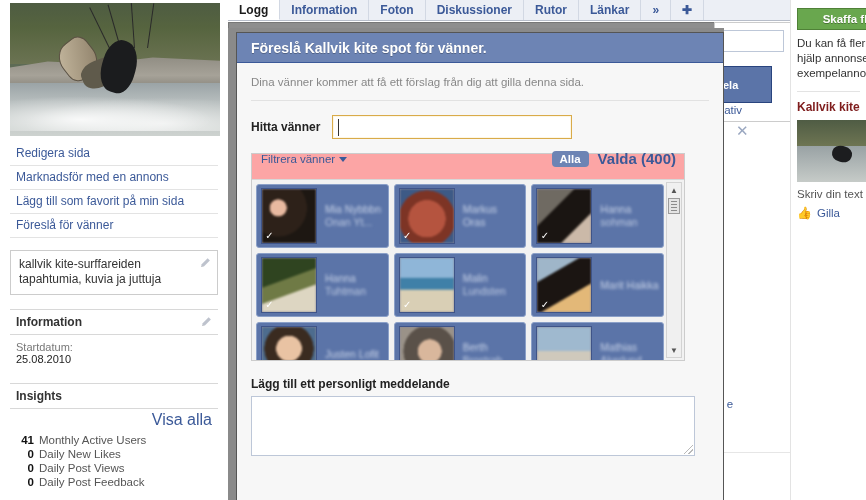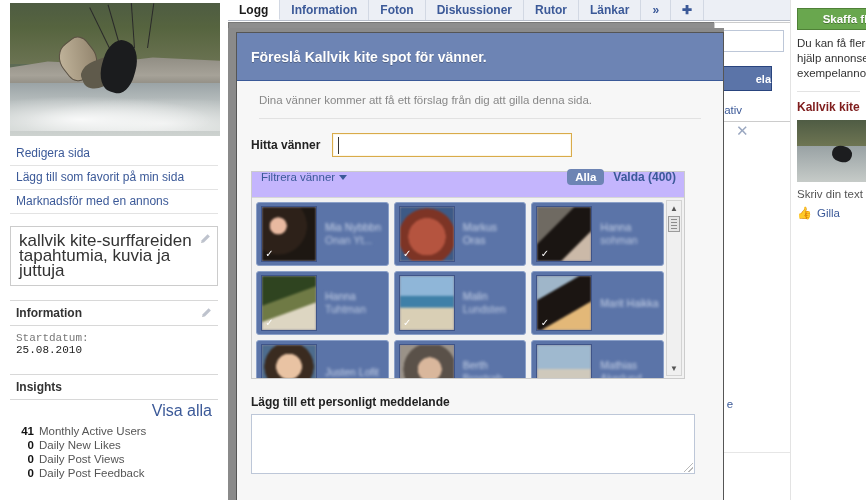--- a/index.html
+++ b/index.html
@@ -76,37 +76,37 @@
     font-size:12px;
   }
   .link-list .li:last-child { border-bottom:1px solid #e3e3e3; }
   .link-list a { color:#3b5998; text-decoration:none; }
 
   .desc-box {
     margin:12px 10px 0 10px;
     border:1px solid #ccc; background:#fff;
     padding:6px 22px 7px 8px;
     position:relative;
-    line-height:15px; font-size:17px; color:#333;
+    line-height:15px; font-size:12px; color:#333;
   }
   .pencil {
     position:absolute; right:6px; top:6px; width:12px; height:12px; opacity:.55;
   }
 
   .sec {
     margin:14px 10px 0 10px;
     border-top:1px solid #d8d8d8;
   }
   .sec-head {
     position:relative;
     border-bottom:1px solid #d8d8d8;
     padding:5px 22px 5px 6px;
     font-weight:bold; font-size:12px; color:#333;
   }
-  .sec-body { padding:6px 6px 4px 6px;font-family:Liberation Mono, monospace; }
+  .sec-body { padding:6px 6px 4px 6px; }
   .muted { color:#777; }
   .sec-body .val { color:#222; }
 
   .visa-alla { text-align:right; padding:2px 6px 4px 0; }
   .visa-alla a { color:#3b5998; text-decoration:none; font-size:16px; }
 
   .insights-row { padding:1px 6px; color:#555; font-size:11.5px; }
   .insights-row b { display:inline-block; min-width:18px; text-align:right; color:#111; margin-right:5px; }
 
   
@@ -133,24 +133,24 @@
   }
   .behind-panel {
     position:absolute; left:486px; top:22px; width:80px; height:100px;
     border:1px solid #ccc; background:#fff;
   }
   .behind-input {
     position:absolute; left:494px; top:30px; width:62px; height:22px;
     border:1px solid #bdc7d8; background:#fff;
   }
   .behind-btn {
-    position:absolute; left:494px; top:66px; width:50px; height:25px;
+    position:absolute; left:494px; top:66px; width:50px; height:37px;
     background:#5b74a8; border:1px solid #29447e;
     color:#fff; font-weight:bold; font-size:11px;
-    display:flex; align-items:center; justify-content:flex-end;
+    display:flex; align-items:center; justify-content:flex-start;
   }
   .behind-text-1 {
     position:absolute; left:486px; top:104px; font-size:11.5px; color:#3b5998;
   }
   .behind-x {
     position:absolute; left:508px; top:122px; font-size:15px; color:#9aa7c0;
   }
   .behind-text-2 {
     position:absolute; left:486px; top:396px; font-size:11.5px; color:#3b5998; line-height:16px;
   }
@@ -162,27 +162,27 @@
   .modal-shadow {
     position:absolute; left:228px; top:28px; width:496px; height:472px;
     background:#8a8a8a;
   }
   .modal {
     position:absolute; left:236px; top:32px; width:488px; height:468px;
     background:#f7f7f7; border:1px solid #555;
     border-bottom:none;
   }
   .modal-header {
-    height:48px; background:#6d84b4; border-bottom:1px solid #3b5998;
+    height:30px; background:#6d84b4; border-bottom:1px solid #3b5998;
     display:flex; align-items:center;
     padding:0 14px;
     color:#ffffff; font-weight:bold; font-size:14px;
     text-shadow: 0 1px 0 rgba(0,0,0,.25);
   }
-  .modal-body { padding:0 22px; }
+  .modal-body { padding:0 14px; }
   .modal-sub {
     color:#888; font-size:11.5px;
     padding:13px 0 12px 0;
     border-bottom:1px solid #e2e2e2;
   }
   .find-row {
     display:flex; align-items:center; gap:12px;
     padding:14px 0 14px 14px;
   }
   .find-label { font-weight:bold; font-size:12px; color:#222; }
@@ -198,34 +198,34 @@
 
   .picker {
     margin:0 0 0 14px;
     width:434px;
     border:1px solid #ccc; background:#fff;
   }
   .picker-head {
     height:26px; display:flex; align-items:center; justify-content:space-between;
     padding:0 8px 16px 9px;
     border-bottom:1px solid #d7d7d7;
-    background:#c4b5fd;
+    background:#fca5a5;
   }
   .filter-link { color:#3b5998; font-size:11.5px; }
   .caret-down {
     display:inline-block; width:0; height:0; margin-left:4px;
     border-left:4px solid transparent; border-right:4px solid transparent;
     border-top:5px solid #3b5998; vertical-align:middle;
   }
   .seg { display:flex; align-items:center; gap:9px; }
   .seg .pill {
     background:#6d84b4; color:#fff; font-weight:bold; font-size:11.5px;
     border-radius:4px; padding:2px 8px;
   }
-  .seg .sel { color:#3b5998; font-weight:bold; font-size:12px; }
+  .seg .sel { color:#3b5998; font-weight:bold; font-size:15px; }
 
   .picker-body {
     position:relative;
     height:180px; overflow:hidden;
     background:#f2f2f2;
     padding:4px 4px 0 4px;
   }
   .tile-grid {
     display:grid;
     grid-template-columns: repeat(3, 1fr);
@@ -356,24 +356,27 @@
       <div class="photo-rider-legs"></div>
       <div class="photo-rider"></div>
       <div class="photo-spray"></div>
     </div>
 
     <div class="link-list">
       <div class="li">
         <a>Redigera sida</a>
       </div>
       <div class="li">
+        <a>Marknadsför med en annons</a>
+      </div>
+      <div class="li">
         <a>Lägg till som favorit på min sida</a>
       </div>
       <div class="li">
-        <a>Marknadsför med en annons</a>
+        <a>Föreslå för vänner</a>
       </div>
     </div>
 
     <div class="desc-box">
       <span>kallvik kite-surffareiden tapahtumia, kuvia ja juttuja</span>
       <svg class="pencil" viewBox="0 0 16 16">
         <path d="M11.5 1.5l3 3-8 8-3.6.6.6-3.6z" fill="#8a93a6"></path>
         <path d="M3 13l1-1 .6 1.4z" fill="#666"></path>
       </svg>
     </div>

